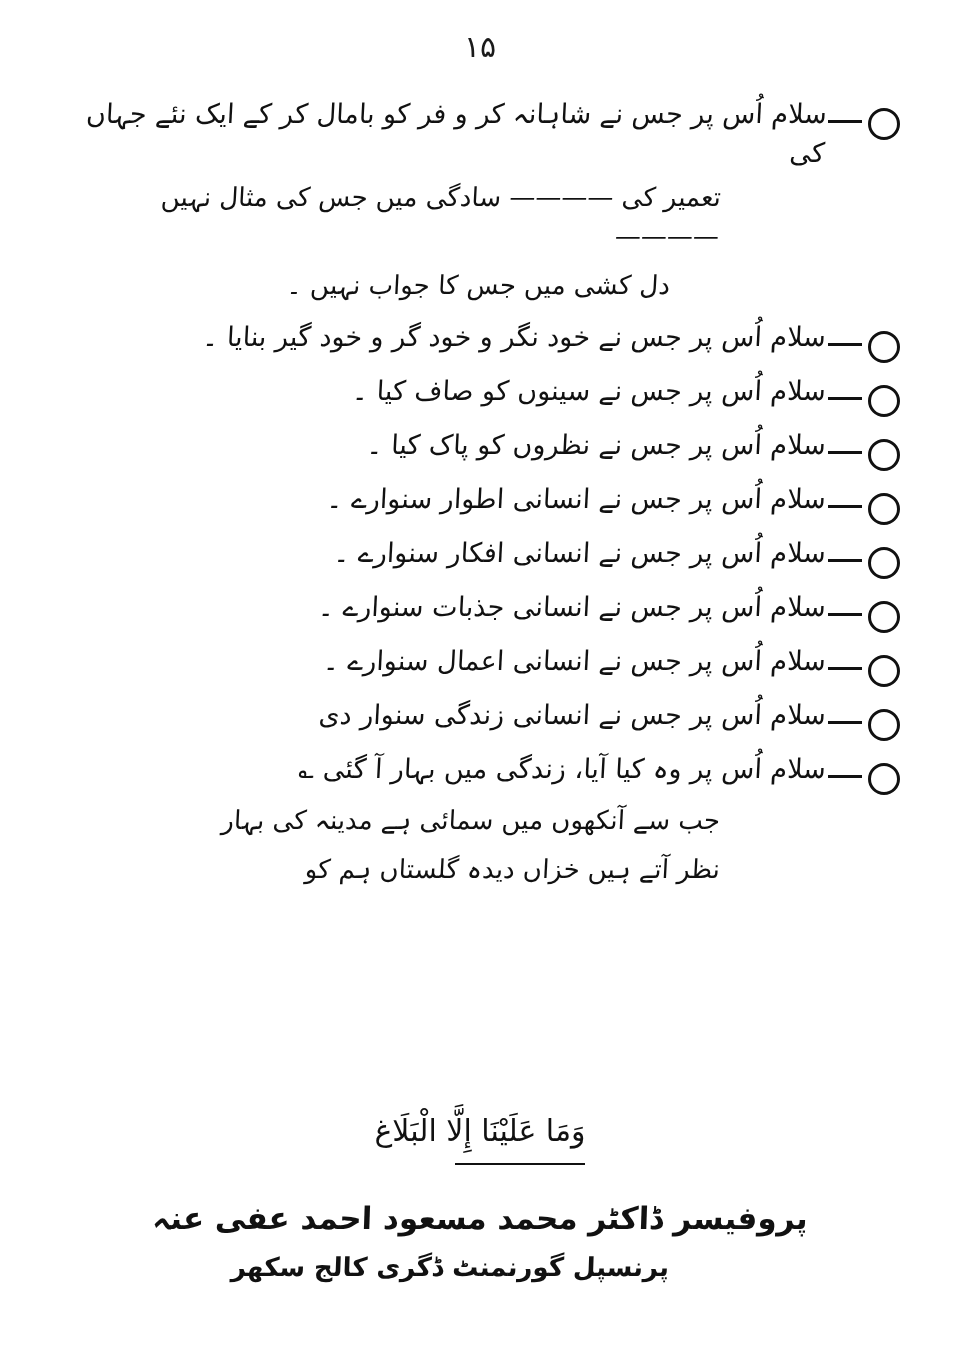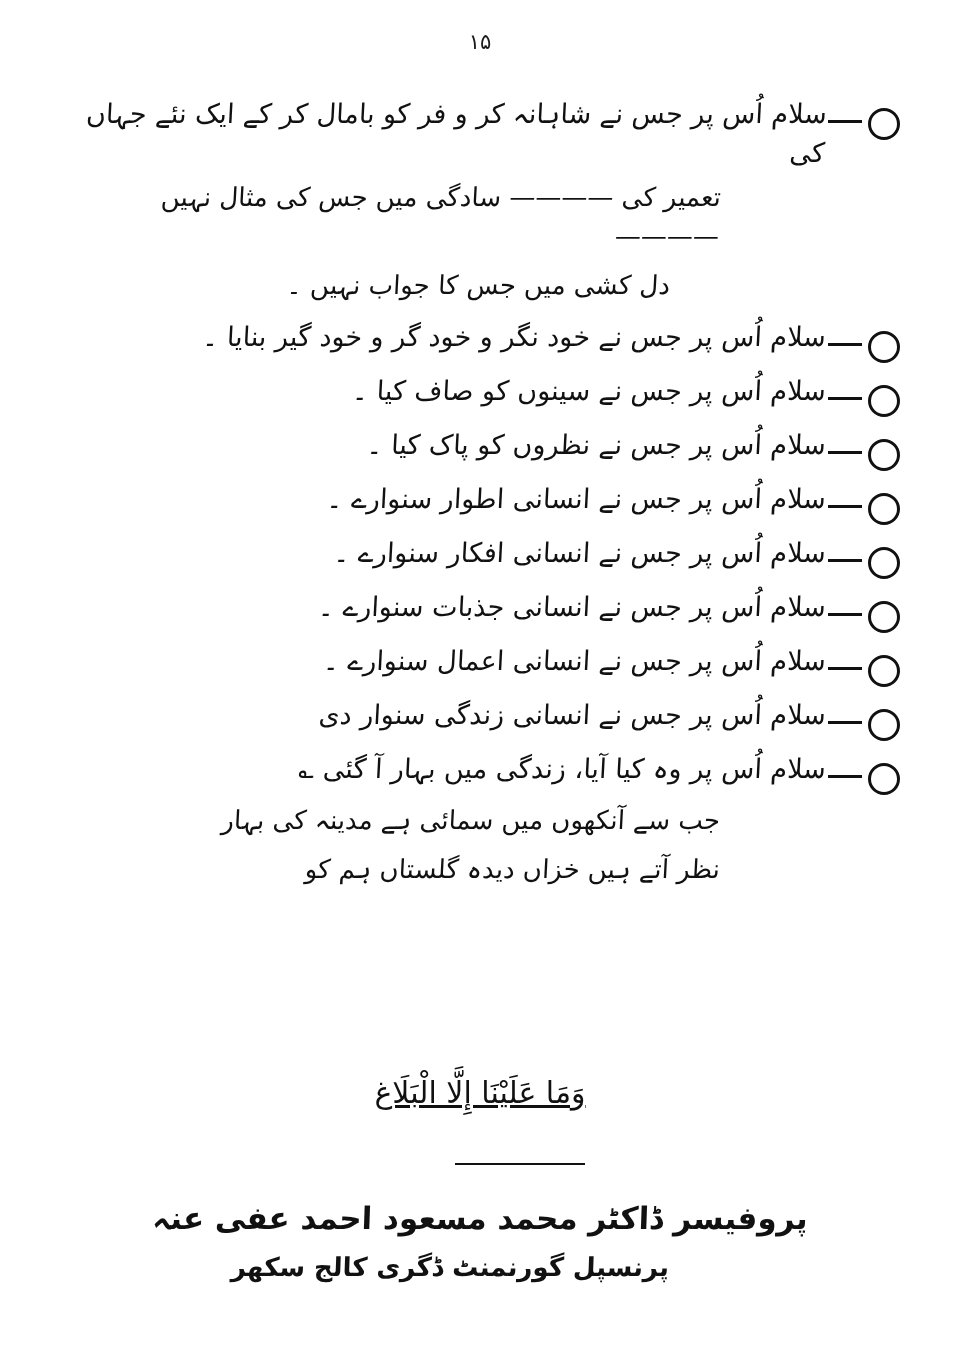--- a/index.html
+++ b/index.html
@@ -23,21 +23,21 @@
     background: #ffffff;
   }
 
   
   .page-number {
     position: absolute;
     top: 32px;
     left: 0;
     width: 960px;
     text-align: center;
-    font-size: 21px;
+    font-size: 30px;
     line-height: 1;
     direction: rtl;
     color: #1a1a1a;
   }
 
   
   .body-block {
     position: absolute;
     top: 92px;
     right: 60px;
@@ -97,28 +97,27 @@
     margin-right: 180px;
   }
 
   .cont-line.center-ish {
     margin-right: 230px;
   }
 
   
   .closing {
     position: absolute;
-    top: 1075px;
+    top: 1113px;
     left: 0;
     width: 960px;
     text-align: center;
     direction: rtl;
     font-size: 30px;
     color: #111111;
-    text-decoration: underline;
   }
 
   .divider {
     position: absolute;
     top: 1163px;
     left: 455px;
     width: 130px;
     height: 2px;
     background: #111111;
   }

